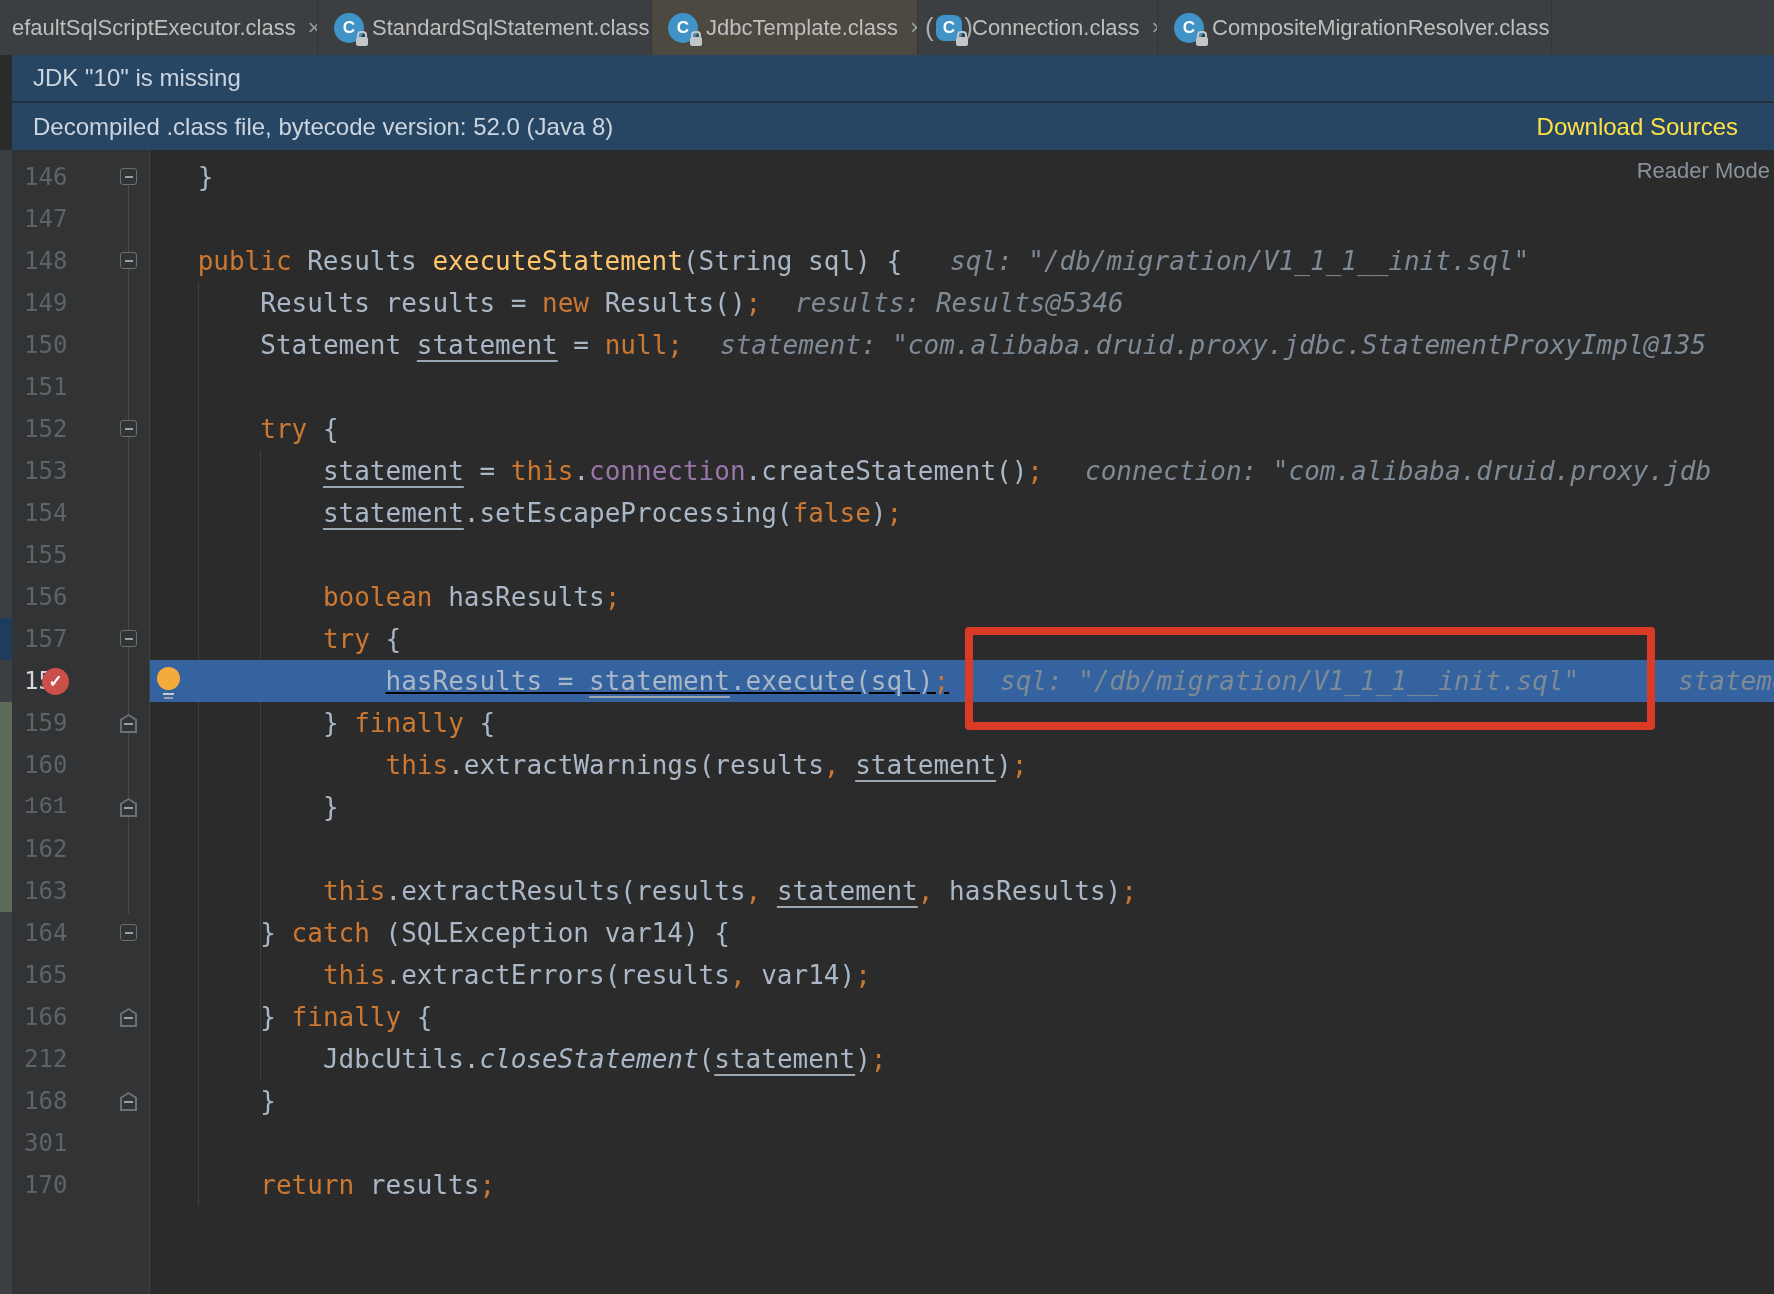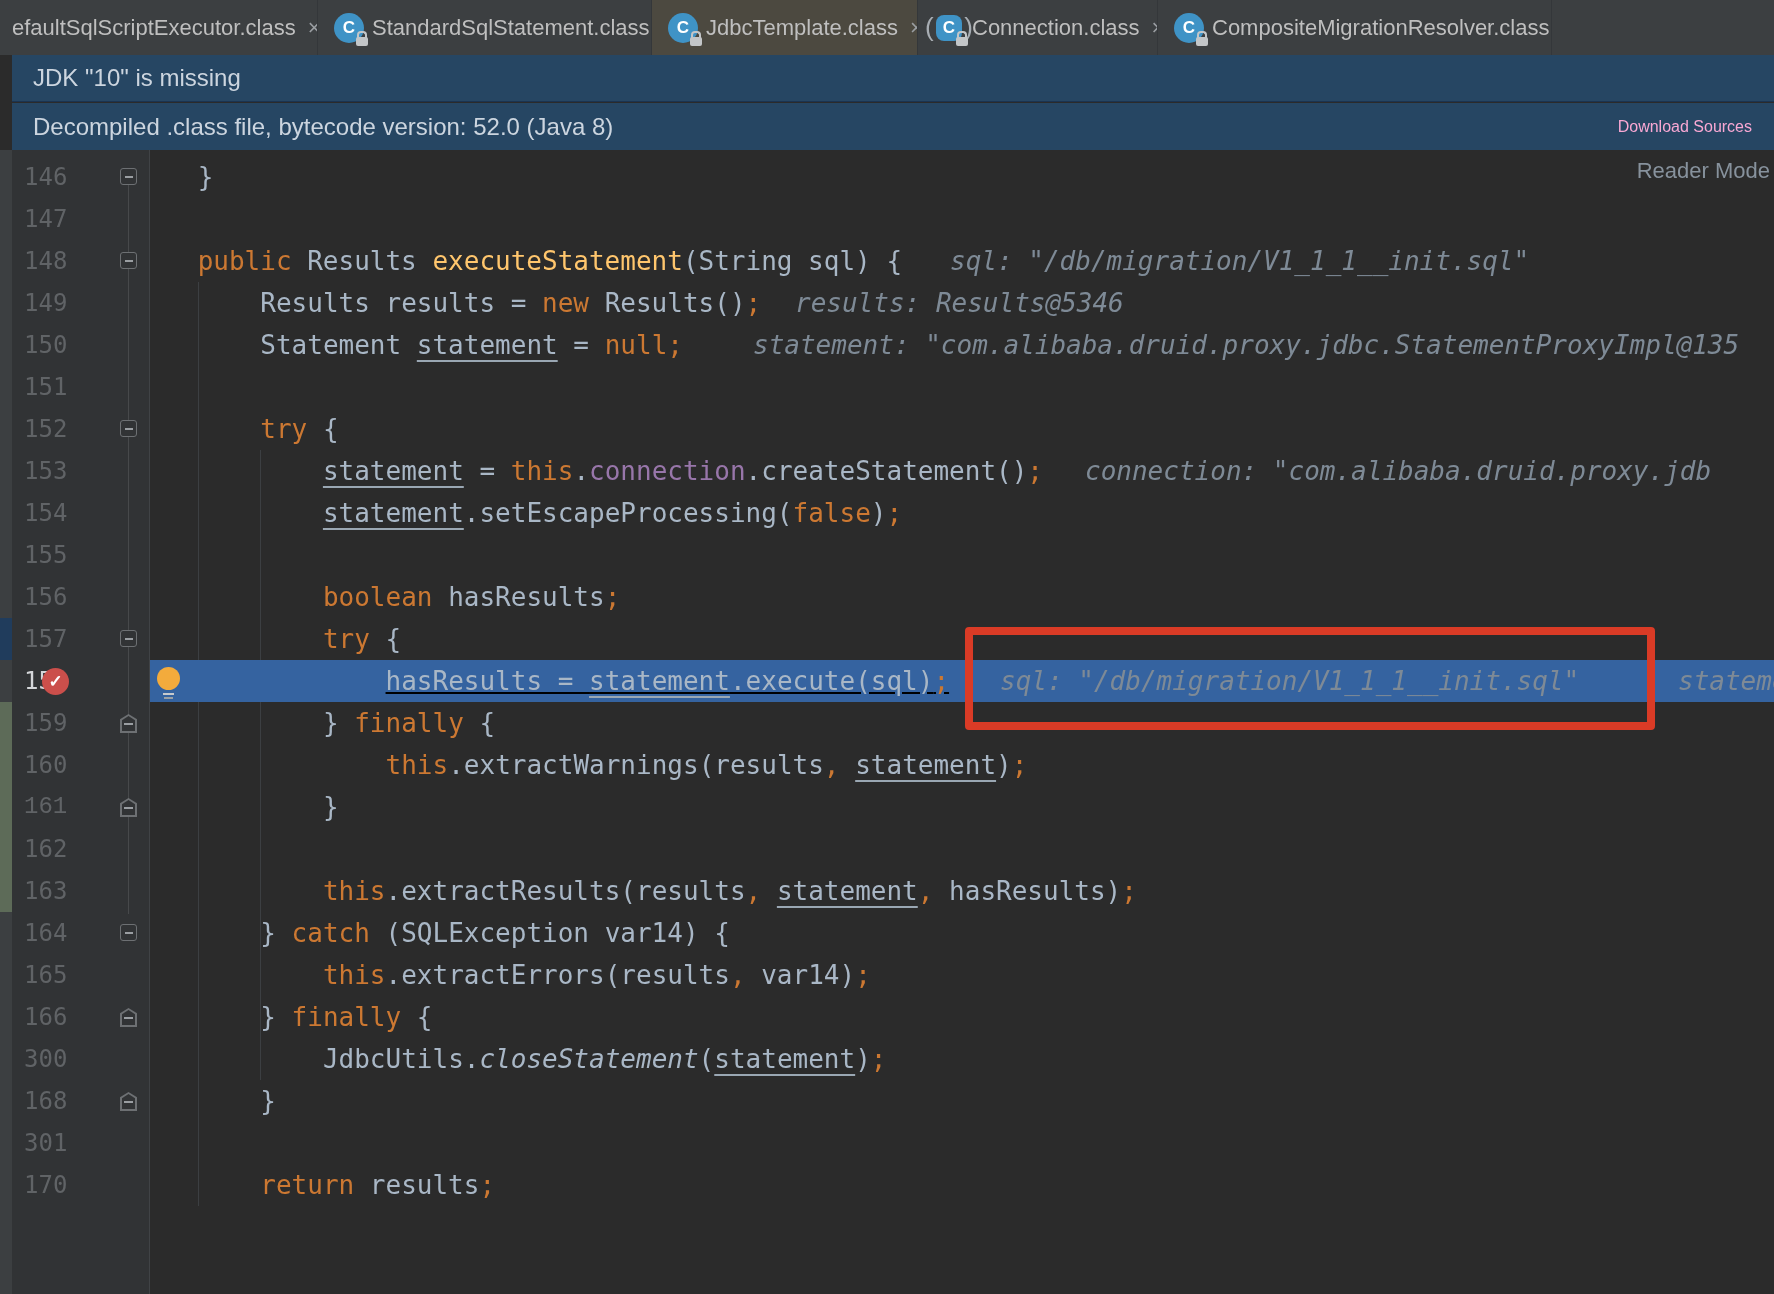--- a/index.html
+++ b/index.html
@@ -28,21 +28,21 @@
                  height:6px; border:2px solid #c3c6c8; border-bottom:none;
                  border-radius:4px 4px 0 0; }
   .cicon .paren { position:absolute; top:-1px; color:#a7adb3; font-size:26px; line-height:30px; }
   .cicon .paren.l { left:-9px; } .cicon .paren.r { right:-9px; }
 
   
   .banner { position:absolute; left:12px; right:0; background:#264663; color:#ccd5df;
             font-size:24px; display:flex; align-items:center; padding-left:21px; }
   #banner-jdk { top:55px; height:47px; border-bottom:1px solid #1b3350; }
   #banner-dec { top:103px; height:47px; }
-  #dl-link { position:absolute; right:22px; color:#f9a8d4; font-size:16px; cursor:pointer; }
+  #dl-link { position:absolute; right:36px; color:#fde047; font-size:24px; cursor:pointer; }
 
   
   #editor { position:absolute; left:0; top:150px; width:1774px; height:1144px;
             background:#2b2b2b; overflow:hidden; }
   #stripe { position:absolute; left:0; top:0; width:12px; height:100%; background:#3c3f41; }
   .stripe-seg { position:absolute; left:0; width:12px; }
   #gutter { position:absolute; left:12px; top:0; width:138px; height:100%;
             background:#313335; border-right:1px solid #404346; }
   #foldline { position:absolute; left:128px; top:20px; width:1px; height:744px; background:#47494b; }
   .lnum { position:absolute; left:24px; width:58px; color:#606366; font-size:24px;
@@ -149,21 +149,21 @@
         <div class="crow" style="top: 90px;">
           <span class="ctext" style="left: 197.64px;"><span class="tk">public</span><span class="td"> Results </span><span class="ty">executeStatement</span><span class="td">(String sql) {</span></span>
           <span class="hint" style="left: 950px;">sql: "/db/migration/V1_1_1__init.sql"</span>
         </div>
         <div class="crow" style="top: 132px;">
           <span class="ctext" style="left: 260.28px;"><span class="td">Results results = </span><span class="tk">new</span><span class="td"> Results()</span><span class="to">;</span></span>
           <span class="hint" style="left: 795px;">results: Results@5346</span>
         </div>
         <div class="crow" style="top: 174px;">
           <span class="ctext" style="left: 260.28px;"><span class="td">Statement </span><span class="tu">statement</span><span class="td"> = </span><span class="tk">null</span><span class="to">;</span></span>
-          <span class="hint" style="left: 753px;">statement: "com.alibaba.druid.proxy.jdbc.StatementProxyImpl@135</span>
+          <span class="hint" style="left: 720px;">statement: "com.alibaba.druid.proxy.jdbc.StatementProxyImpl@135</span>
         </div>
         <div class="crow" style="top: 216px;"></div>
         <div class="crow" style="top: 258px;">
           <span class="ctext" style="left: 260.28px;"><span class="tk">try</span><span class="td"> {</span></span>
         </div>
         <div class="crow" style="top: 300px;">
           <span class="ctext" style="left: 322.92px;"><span class="tu">statement</span><span class="td"> = </span><span class="tk">this</span><span class="td">.</span><span class="tp">connection</span><span class="td">.createStatement()</span><span class="to">;</span></span>
           <span class="hint" style="left: 1085px;">connection: "com.alibaba.druid.proxy.jdb</span>
         </div>
         <div class="crow" style="top: 342px;">
@@ -240,20 +240,20 @@
       <div class="lnum" style="top: 594px;">160</div>
       <div class="lnum" style="top: 636px; font-family: Liberation Mono, monospace;">161</div>
       <div class="fend" style="top: 648px;"></div>
       <div class="lnum" style="top: 678px;">162</div>
       <div class="lnum" style="top: 720px;">163</div>
       <div class="lnum" style="top: 762px;">164</div>
       <div class="fold" style="top: 774px;"></div>
       <div class="lnum" style="top: 804px;">165</div>
       <div class="lnum" style="top: 846px;">166</div>
       <div class="fend" style="top: 858px;"></div>
-      <div class="lnum" style="top: 888px;">300</div>
+      <div class="lnum" style="top: 888px;">212</div>
       <div class="lnum" style="top: 930px;">168</div>
       <div class="fend" style="top: 942px;"></div>
       <div class="lnum" style="top: 972px;">301</div>
       <div class="lnum" style="top: 1014px;">170</div>
     </div>
 
 </div>
 
 </body></html>

